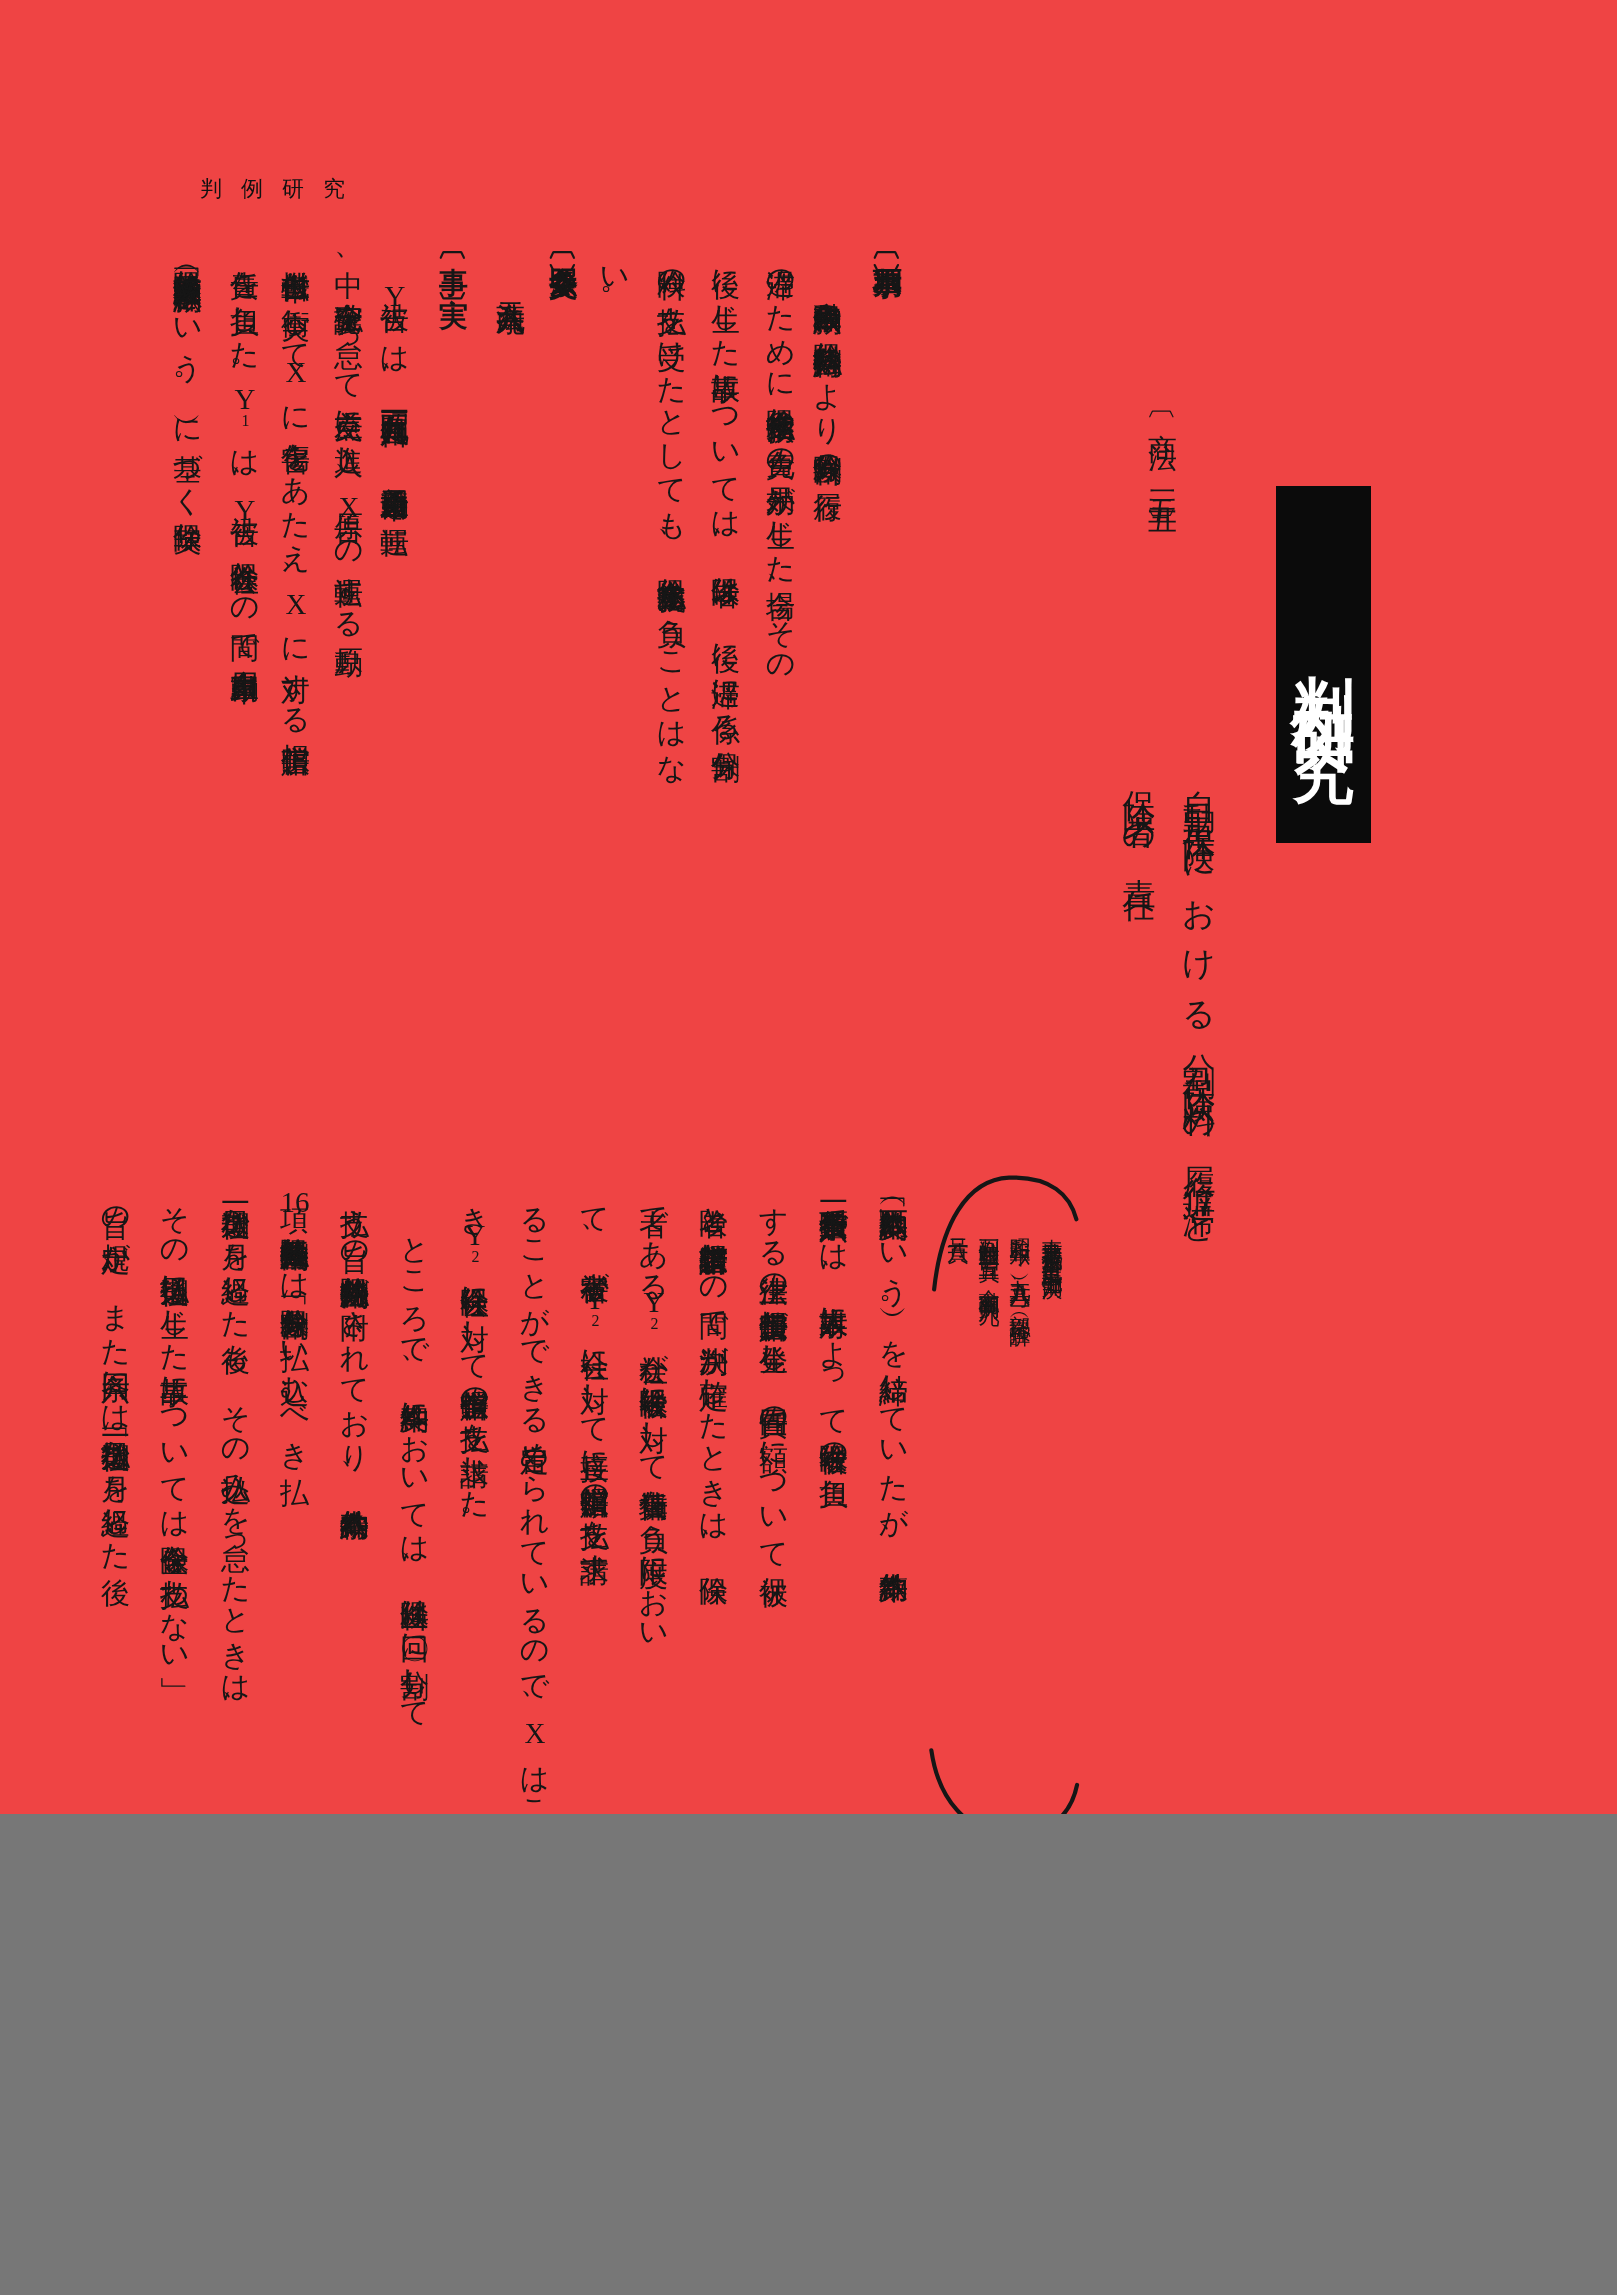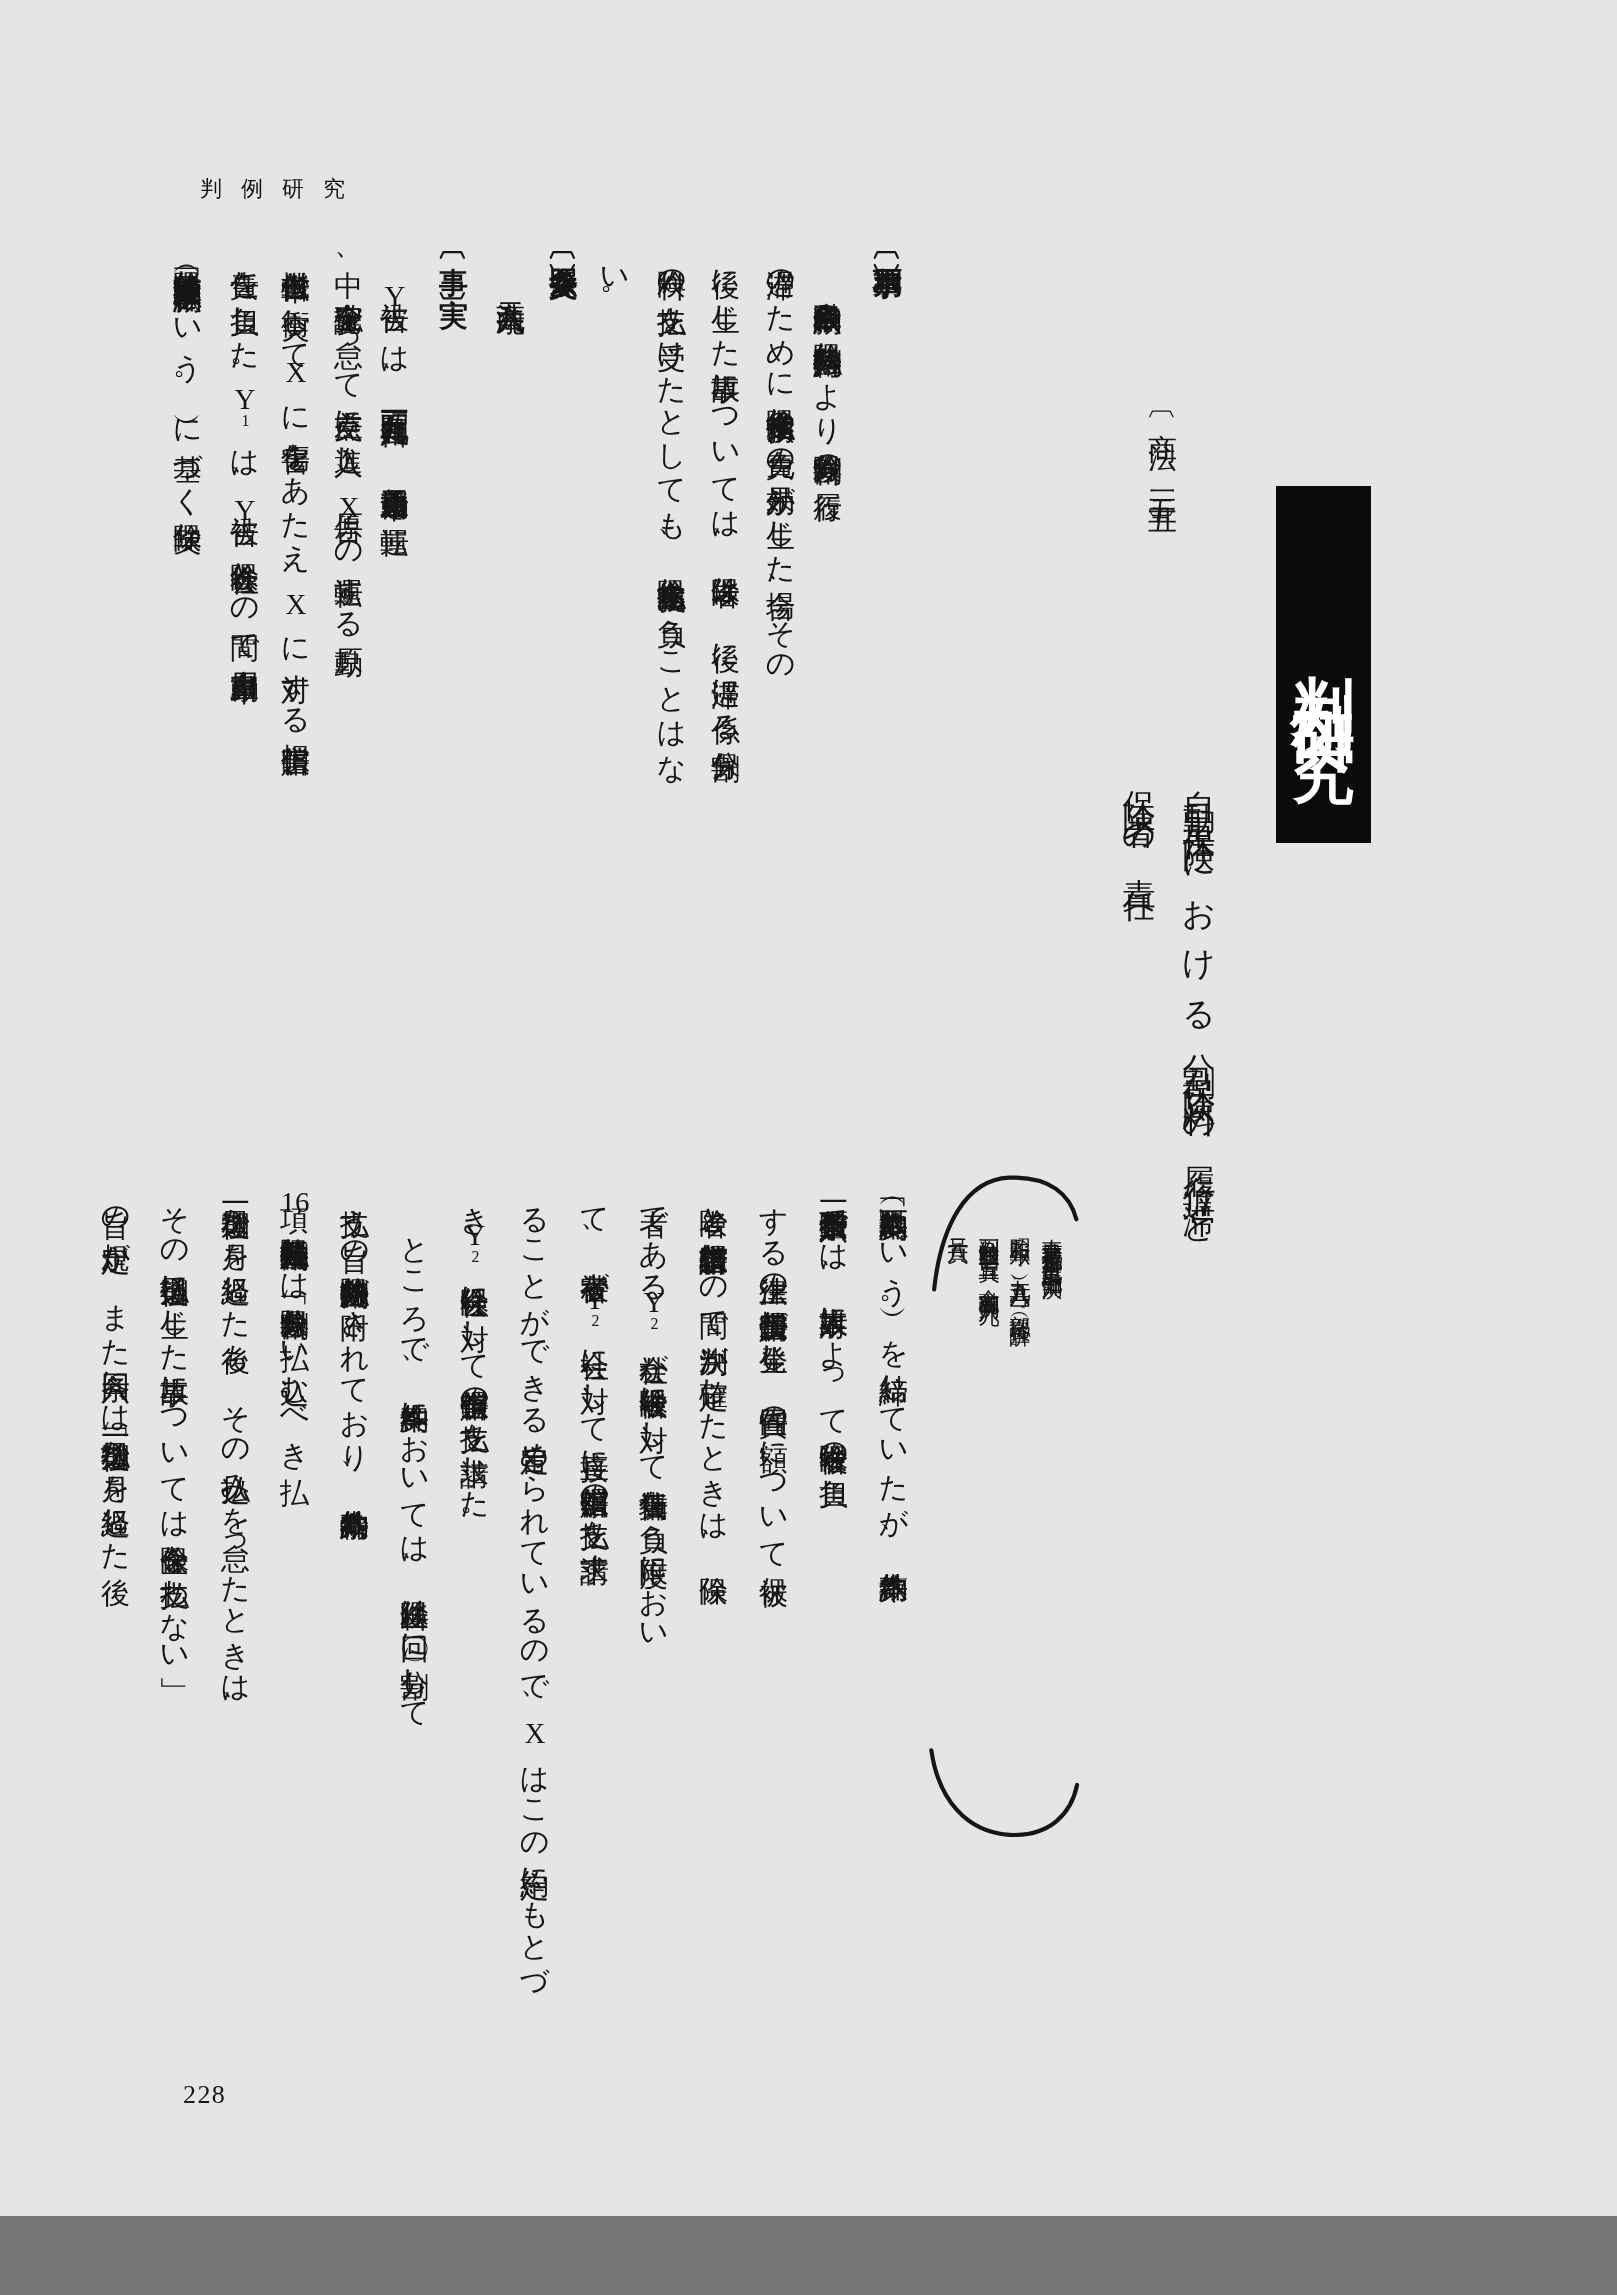--- a/index.html
+++ b/index.html
@@ -1,17 +1,17 @@
 <!DOCTYPE html>
 <html lang="ja" style="font-size:11px"><head>
 <meta charset="utf-8">
 <style>
   html,body{margin:0;padding:0;background:#777;}
   #page{
-    position:relative; width:1617px; height:2216px; background:#e5e5e5;
+    position:relative; width:1617px; height:1814px; background:#ef4444;
     overflow:hidden; color:#161616;
     font-family:"Liberation Serif","DejaVu Serif",serif;
   }
   
   .v{
     position:absolute;
     writing-mode:vertical-rl; -webkit-writing-mode:vertical-rl;
     text-orientation:mixed;
     line-height:1; white-space:nowrap;
     font-size:29px; letter-spacing:1px;

